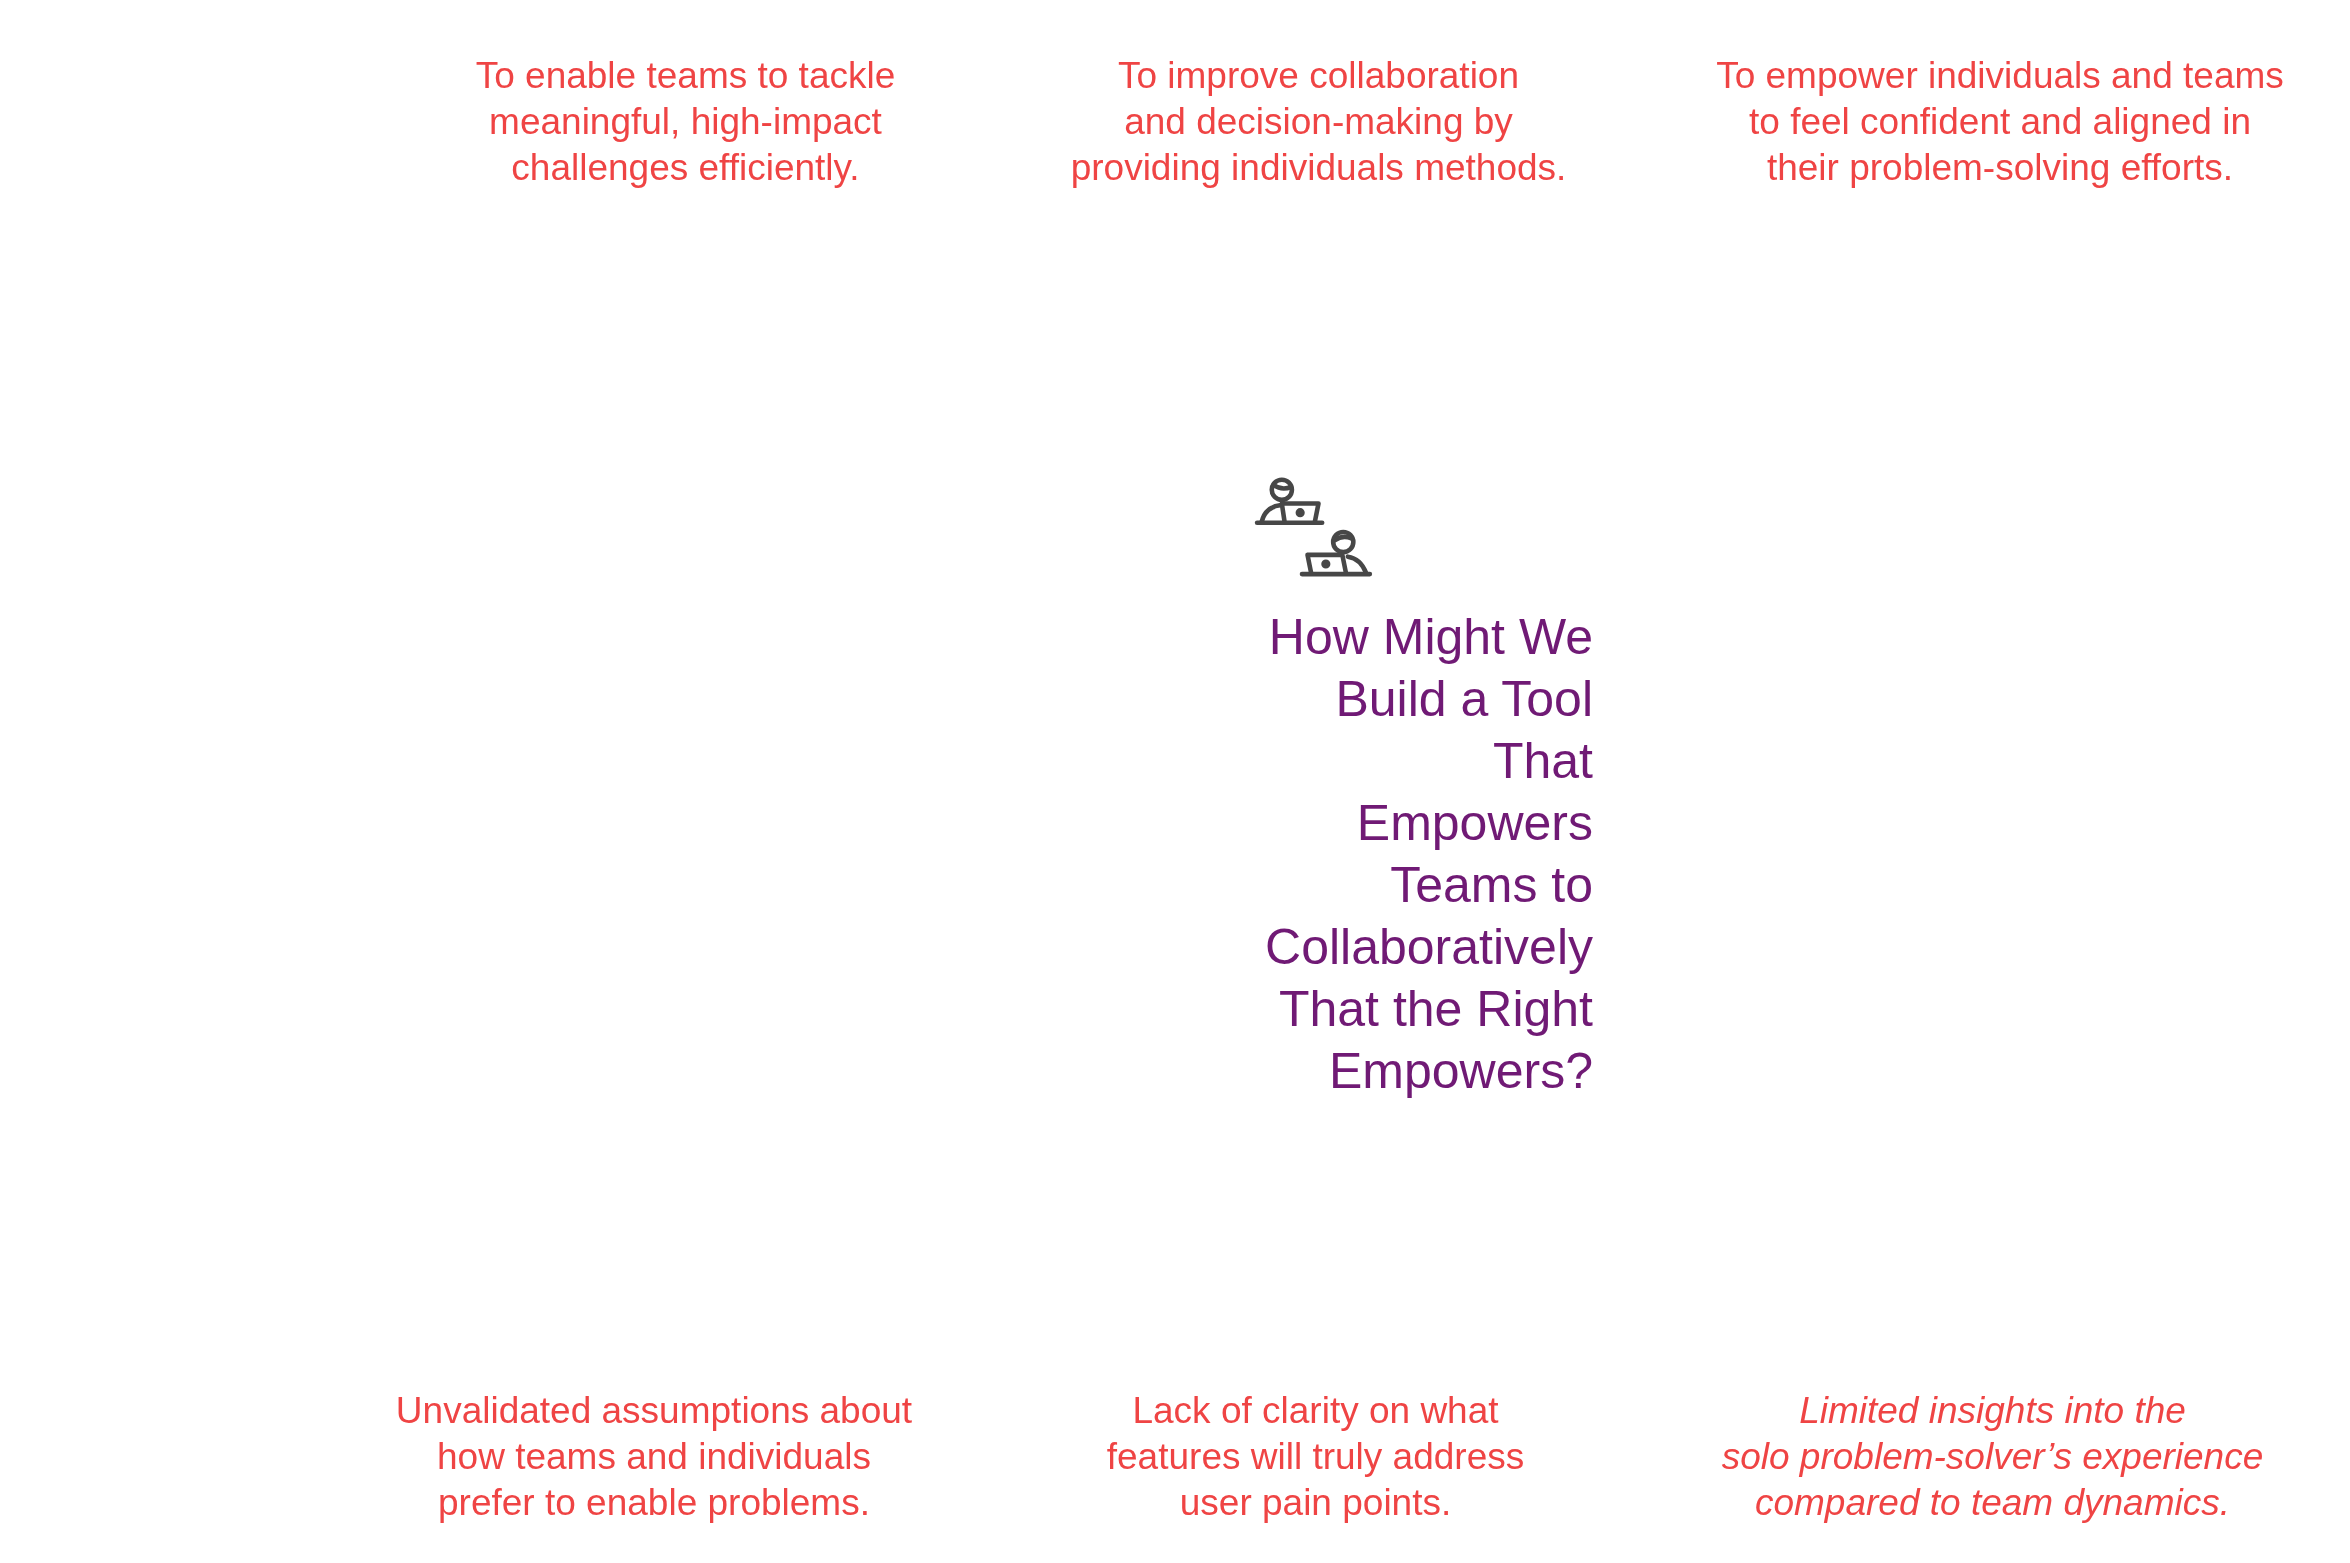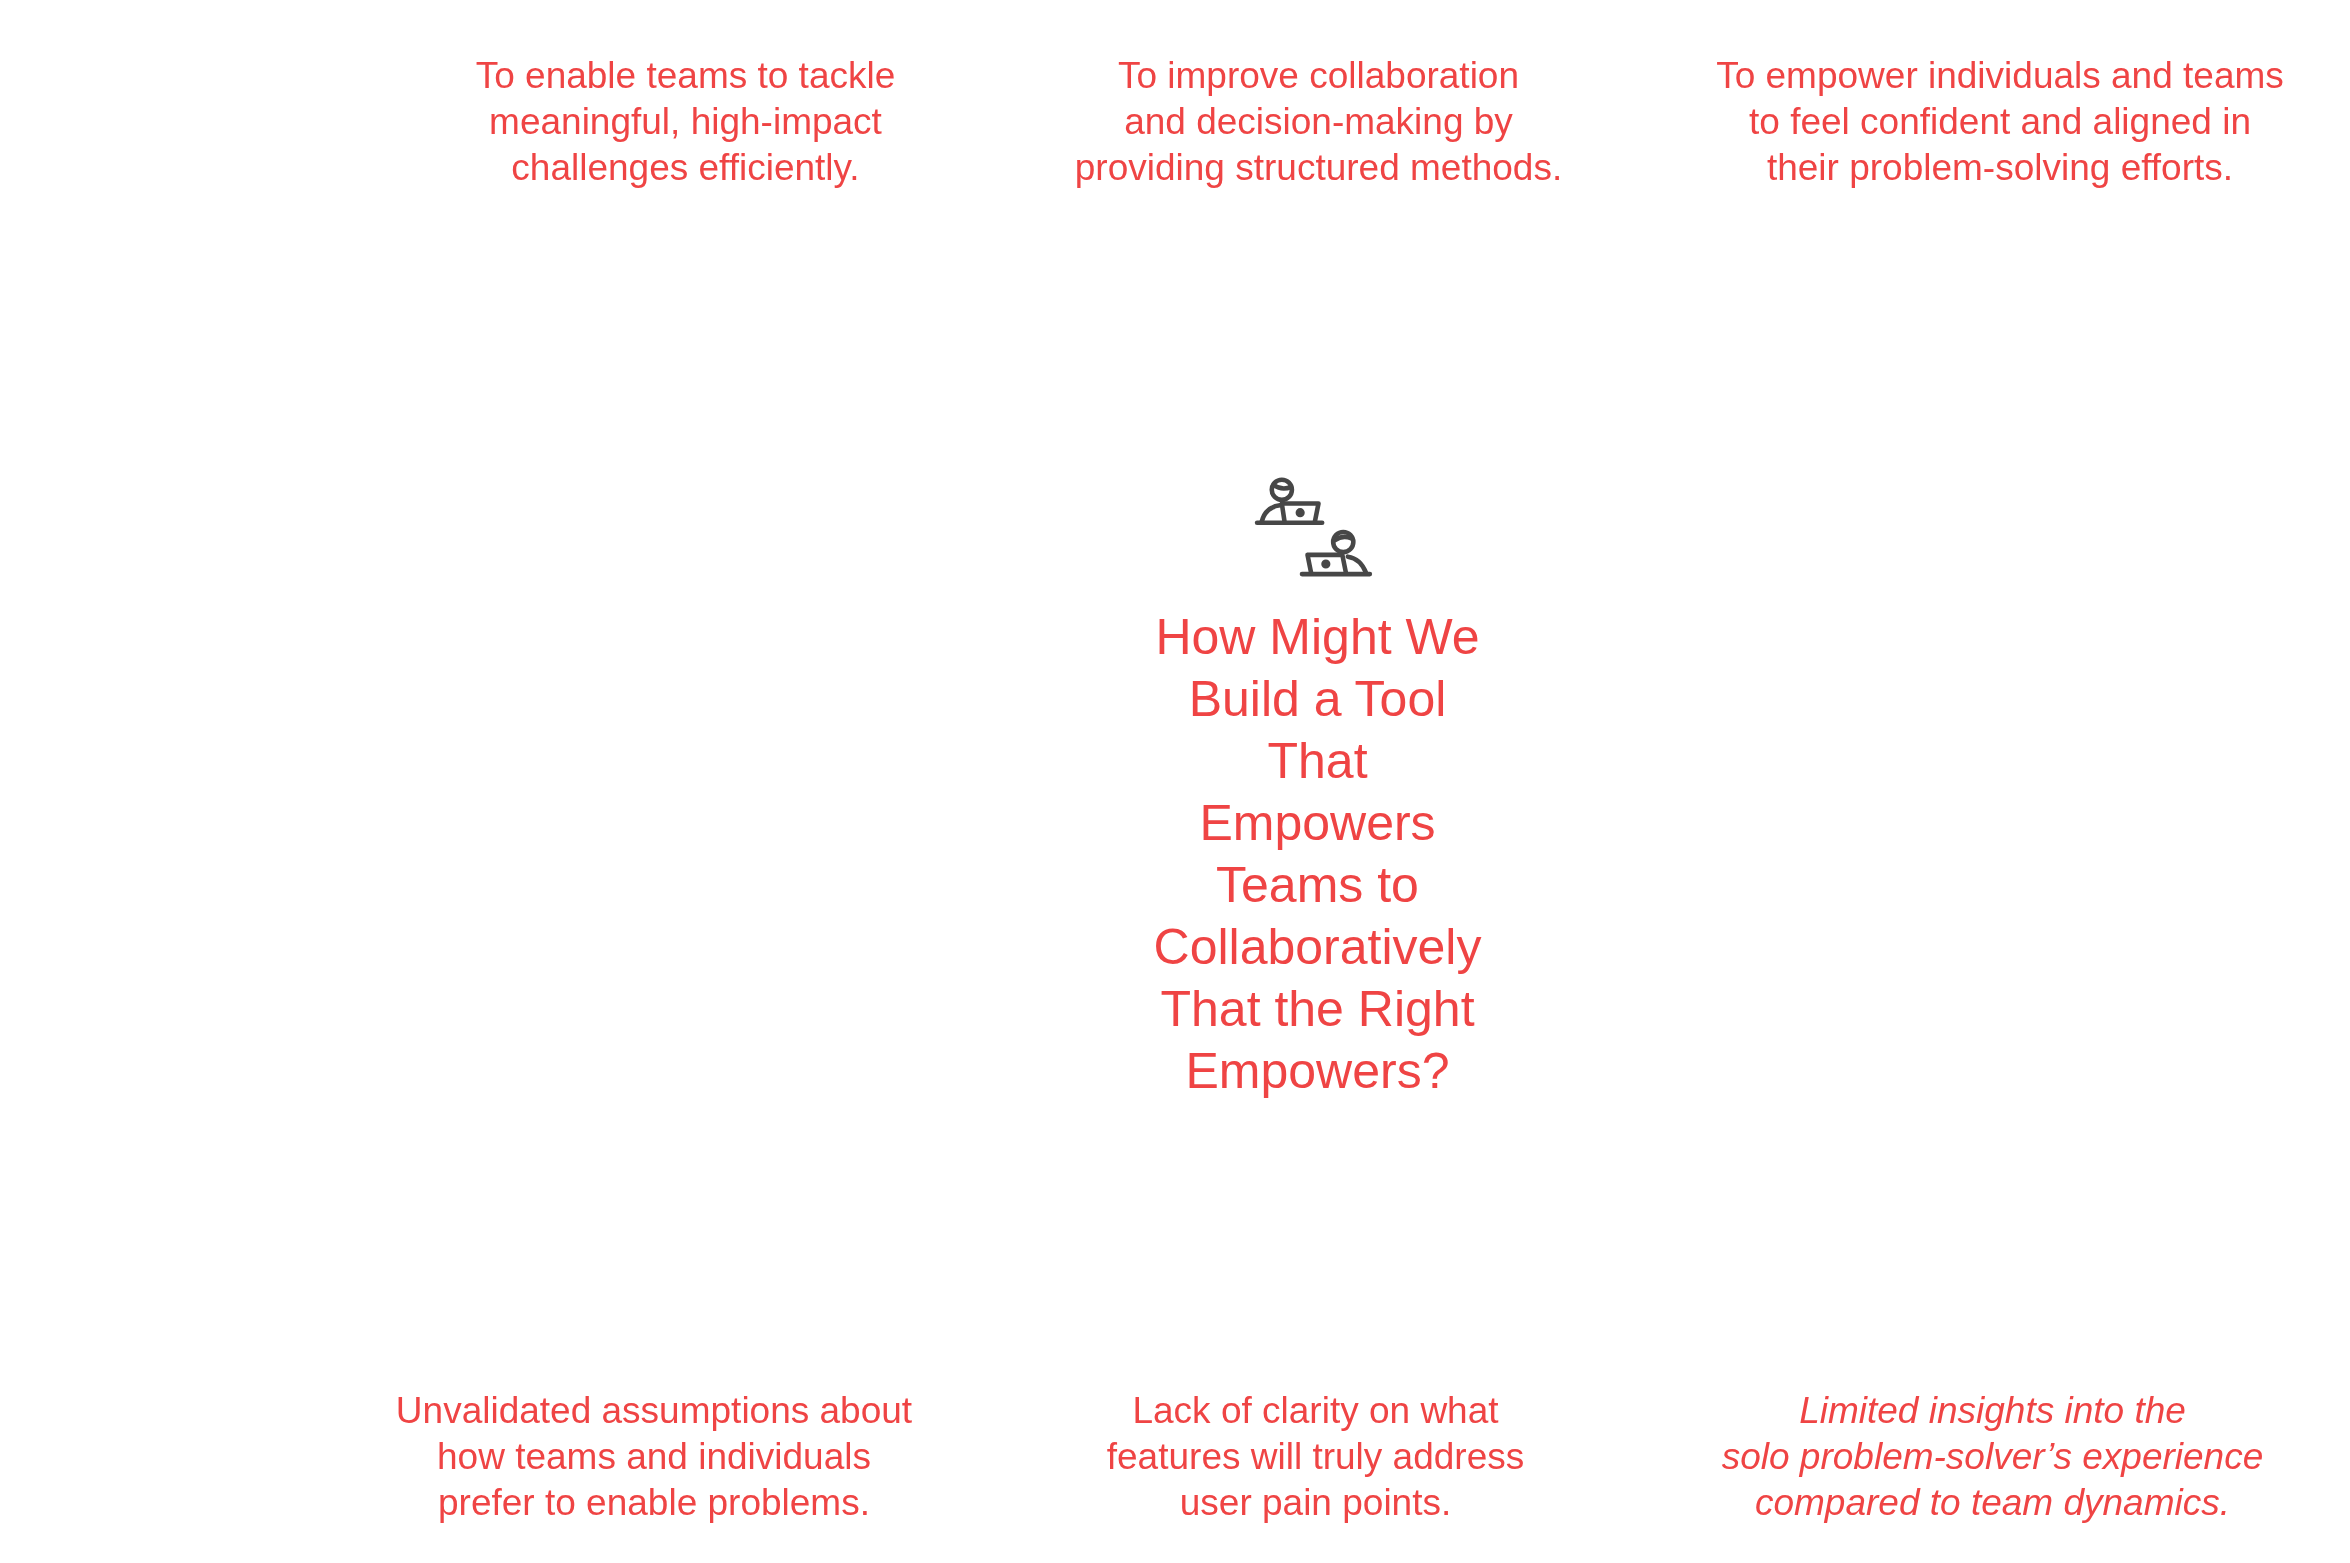--- a/index.html
+++ b/index.html
@@ -10,36 +10,36 @@
   .block .ln { display:block; }
   .top { top:53px; }
   .bottom { top:1373px;margin-top:15px; }
   #goal-1 { left:410px; width:551px; }
   #goal-2 { left:1043px; width:551px; }
   #goal-3 { left:1697px; width:606px; }
   #unk-1 { left:351px; width:606px; }
   #unk-2 { left:1040px; width:551px; }
   #unk-3 { left:1671px; width:643px;font-style:italic; }
   #center-icon { position:absolute; left:1254px; top:476px; width:129px; height:110px; }
-  #title { position:absolute; left:1042px; width:551px; top:606px; text-align:center;
-           font-size:50px; line-height:62px; color:#ef4444; }
+  #title { position:absolute; left:1042px; width:551px; top:606px; text-align:right;
+           font-size:50px; line-height:62px; color:#701a75; }
   #title .ln { display:block; }
 </style>
 </head>
 <body>
 
 <div id="goal-1" class="block top">
   <span class="ln">To enable teams to tackle</span>
   <span class="ln">meaningful, high-impact</span>
   <span class="ln">challenges efficiently.</span>
 </div>
 <div id="goal-2" class="block top">
   <span class="ln">To improve collaboration</span>
   <span class="ln">and decision-making by</span>
-  <span class="ln">providing structured methods.</span>
+  <span class="ln">providing individuals methods.</span>
 </div>
 <div id="goal-3" class="block top">
   <span class="ln">To empower individuals and teams</span>
   <span class="ln">to feel confident and aligned in</span>
   <span class="ln">their problem-solving efforts.</span>
 </div>
 
 <svg id="center-icon" viewBox="0 0 140 120" fill="none" stroke="#474747" stroke-width="5" stroke-linecap="round" stroke-linejoin="round">
 
   <circle cx="30" cy="15" r="11"></circle>

